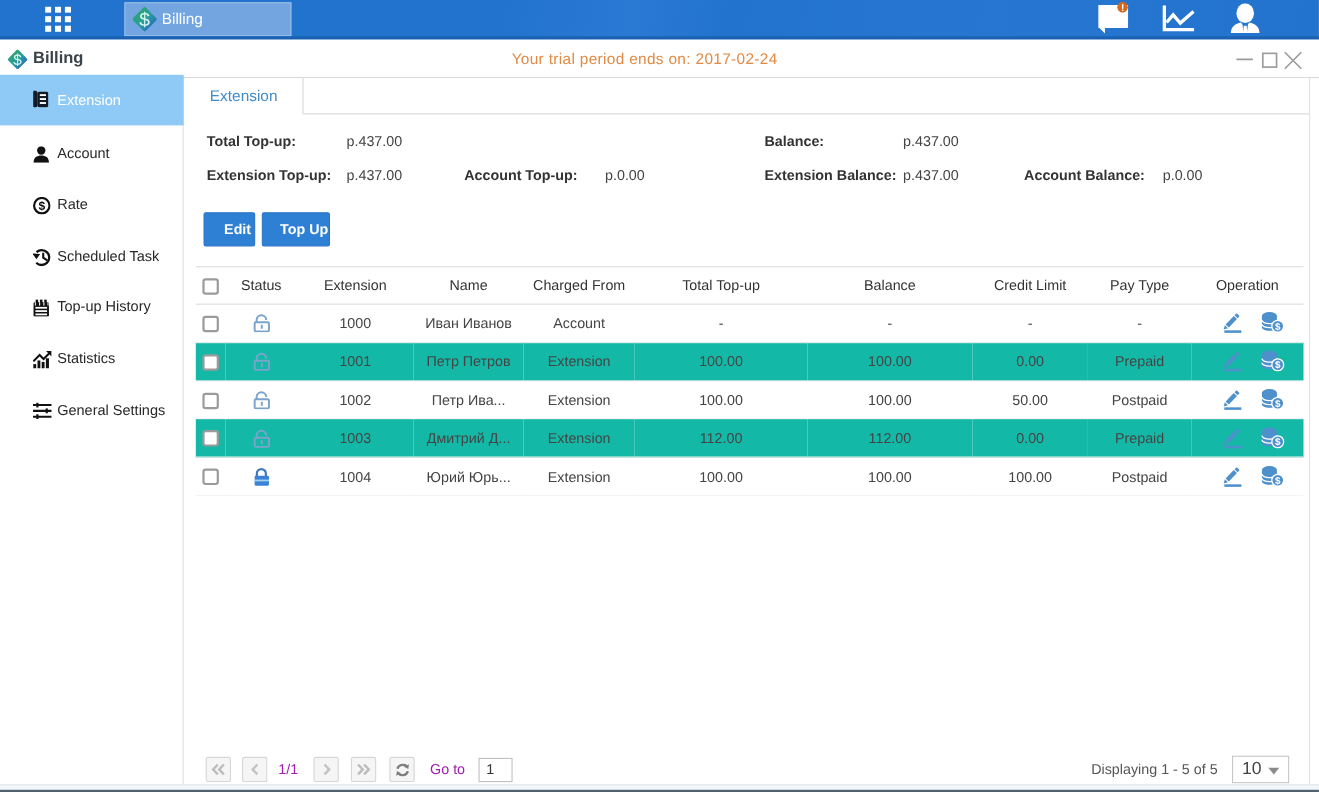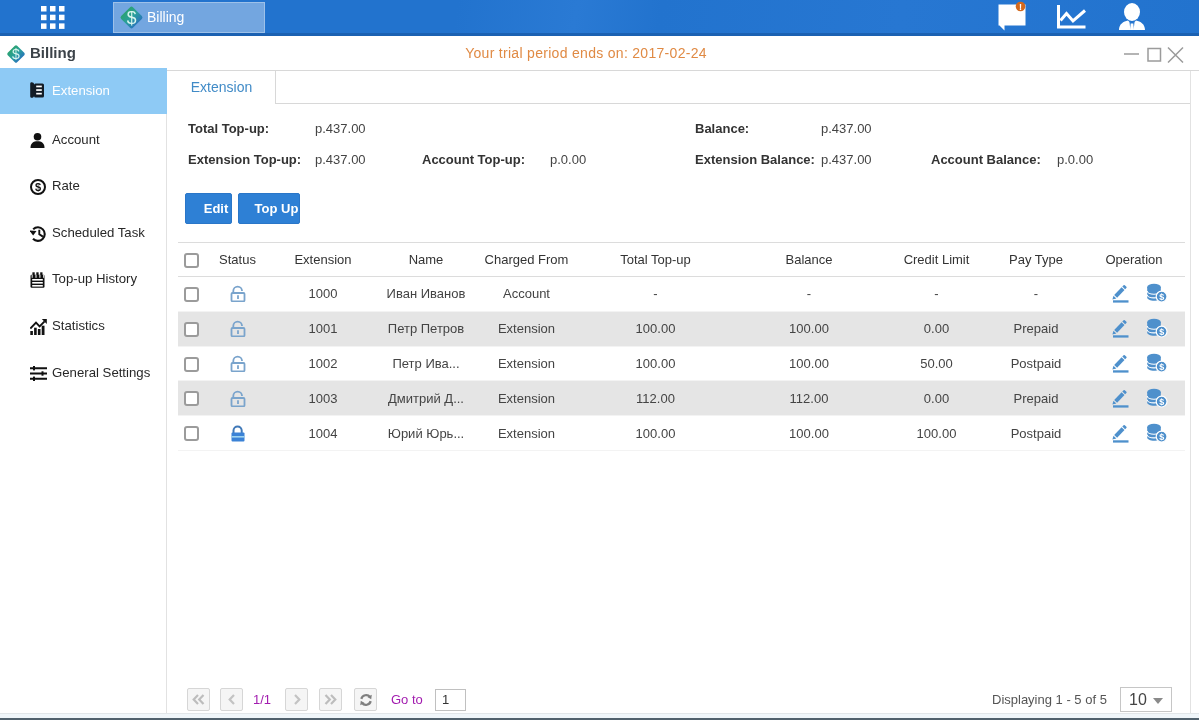--- a/index.html
+++ b/index.html
@@ -38,21 +38,21 @@
 .svalue { position:absolute; font-size:13px; color:#444; }
 
 .btn { position:absolute; background:#2e80d5; color:#fff; font-size:13px; font-weight:bold; text-align:center; border-radius:2px; border:1px solid #2a76c8;padding-left:15px; }
 
 
 #tbl { position:absolute; left:10px; top:171px; width:1007px; }
 #tbl table { border-collapse:collapse; width:1007px; table-layout:fixed; }
 #tbl th { height:34px; font-size:13px; font-weight:normal; color:#333; text-align:center;
   border-top:1px solid #dcdcdc; border-bottom:1px solid #dcdcdc; }
 #tbl td { height:34.8px; font-size:13px; color:#444; text-align:center; }
-#tbl tr.g td { background:#e5e5e5; }
+#tbl tr.g td { background:#14b8a6; }
 #tbl tr.w td { border-bottom:1px solid #f3f3f3; border-top:1px solid #f3f3f3;}
 .cb { display:inline-block; width:15px; height:15px; border:2px solid #9b9b9b; border-radius:3px; background:#fff; vertical-align:middle; }
 
 
 .pbtn { position:absolute; top:617px; width:23px; height:23px; background:#f5f5f5; border:1px solid #d6d6d6; border-radius:2px; text-align:center; color:#bdbdbd; font-size:17px; line-height:20px; }
 .ptxt { position:absolute; top:617px; font-size:13px; color:#a21caf; line-height:23px; }
 #goin { position:absolute; left:267px; top:618px; width:31px; height:22px; border:1px solid #c0c0c0; font-size:13px; color:#333; text-align:left; padding-left:6px; line-height:20px; background:#fff; }
 #gobtn { position:absolute; left:304px; top:617px; width:23px; height:23px; background:#fdba74; border:1px solid #cfcfcf; border-radius:2px; font-size:13px; color:#444; text-align:center; line-height:21px;margin-top:33px; }
 #disp { position:absolute; top:617px; left:824px; font-size:13px; color:#555; line-height:23px; }
 #psel { position:absolute; top:616px; left:952px; width:52px; height:25px; border:1px solid #c6c6c6; background:#fff; font-size:16px; color:#444; }

